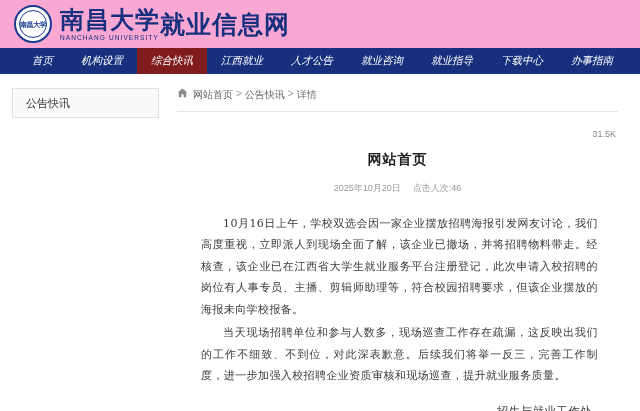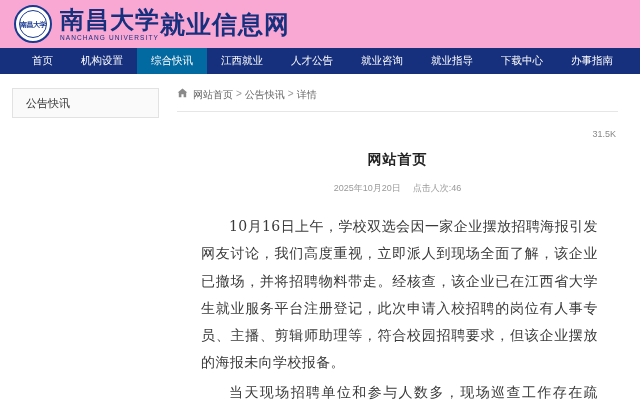--- a/index.html
+++ b/index.html
@@ -86,23 +86,24 @@
     padding-left: 18px;
   }
   .nav-item {
     color: #ffffff;
     font-size: 10.5px;
     padding: 0 14px;
     display: flex;
     align-items: center;
     white-space: nowrap;
     cursor: pointer;
+    font-style: italic;
   }
   .nav-item.active {
-    background: #0369a1;
+    background: #7f1d1d;
   }
 
   
   .content {
     display: flex;
     height: calc(411px - 48px - 26px);
     background: #ffffff;
     border-radius: 26px;
   }
   .sidebar {
@@ -179,21 +180,21 @@
     display: flex;
     justify-content: center;
     gap: 12px;
   }
   .article-body {
     margin-top: 18px;
     padding: 0 20px 0 24px;
   }
   .article-body p {
     font-family: "DejaVu Serif", serif;
-    font-size: 14px;
+    font-size: 11px;
     color: #3a3a3a;
     line-height: 1.95;
     margin: 0 0 2px 0;
     text-align: justify;
     text-indent: 2em;
     letter-spacing: 0.4px;
   }
   .signature {
     margin-top: 14px;
     padding-right: 26px;

